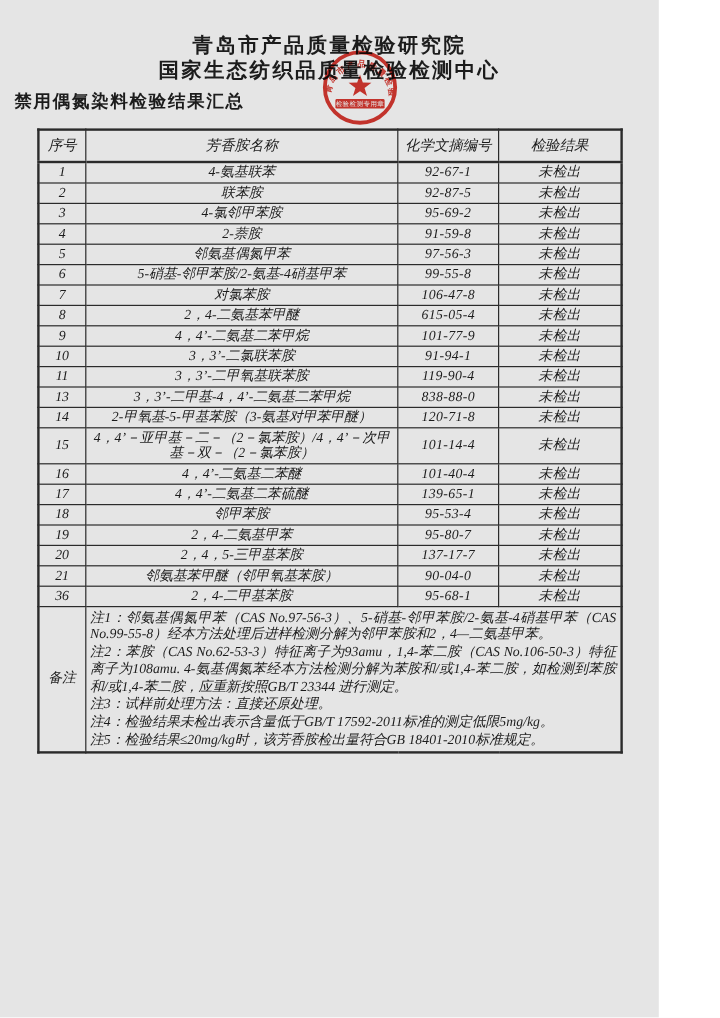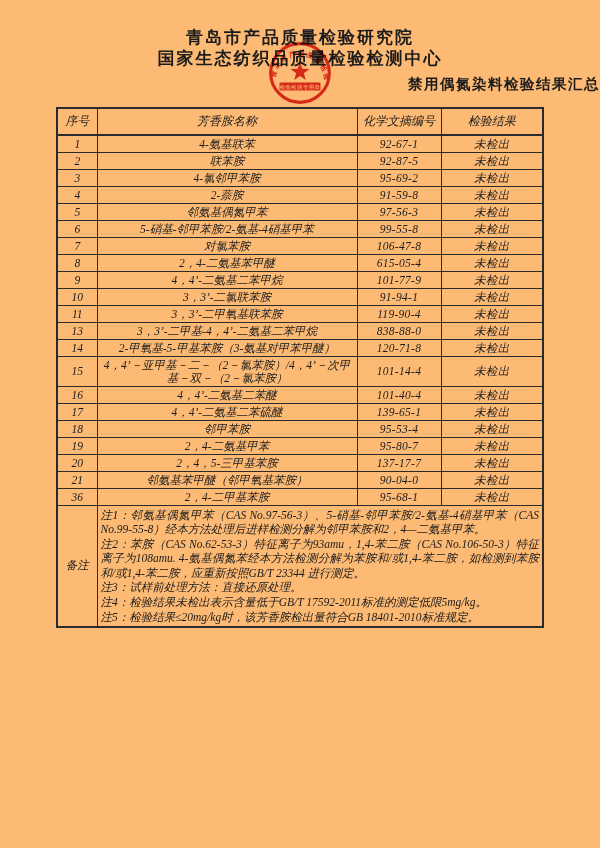--- a/index.html
+++ b/index.html
@@ -1,29 +1,29 @@
 <!DOCTYPE html>
 <html style="--stamp-color: #d5281f;"><head>
 <meta charset="utf-8">
 <style>
   :root { --stamp-color:#d5281f; --ink:#1c1c1c; --line:#2b2b2b; }
   * { margin:0; padding:0; box-sizing:border-box; }
   html,body { background:#ffffff; }
   body { width:600px; height:848px; overflow:hidden; }
   .page {
-    position:relative; width:600px; height:848px; background:#fdba74;
+    position:relative; width:549px; height:848px; background:#e5e5e5;
     font-family:"Liberation Serif","DejaVu Serif",serif;
     color:var(--ink); padding-top:27px;
   }
   .org-line { text-align:center; font-size:17px; font-weight:bold; letter-spacing:2px; line-height:21px; }
   .meta-row { position:relative; height:36px; }
   .attachment { position:absolute; left:64px; top:3px; font-size:12.5px; letter-spacing:1px; }
   .report-meta { position:absolute; left:443px; top:0; font-size:11.5px; line-height:15px; white-space:nowrap; }
   .report-meta .page-no { padding-left:11px; }
-  .doc-title { text-align:right; font-size:14.5px; font-weight:bold; letter-spacing:1.5px; margin-top:6px;margin-left:12px; }
+  .doc-title { text-align:left; font-size:14.5px; font-weight:bold; letter-spacing:1.5px; margin-top:6px;margin-left:12px; }
 
   
   .stamp { position:absolute; left:268px; top:41px; width:64px; height:64px; opacity:.92; mix-blend-mode:multiply; pointer-events:none; }
 
   
   table.results {
     width:486px; margin:13px auto 0 auto; border-collapse:collapse;
     border:2px solid var(--line); table-layout:fixed;font-style:italic;
   }
   table.results th, table.results td {

